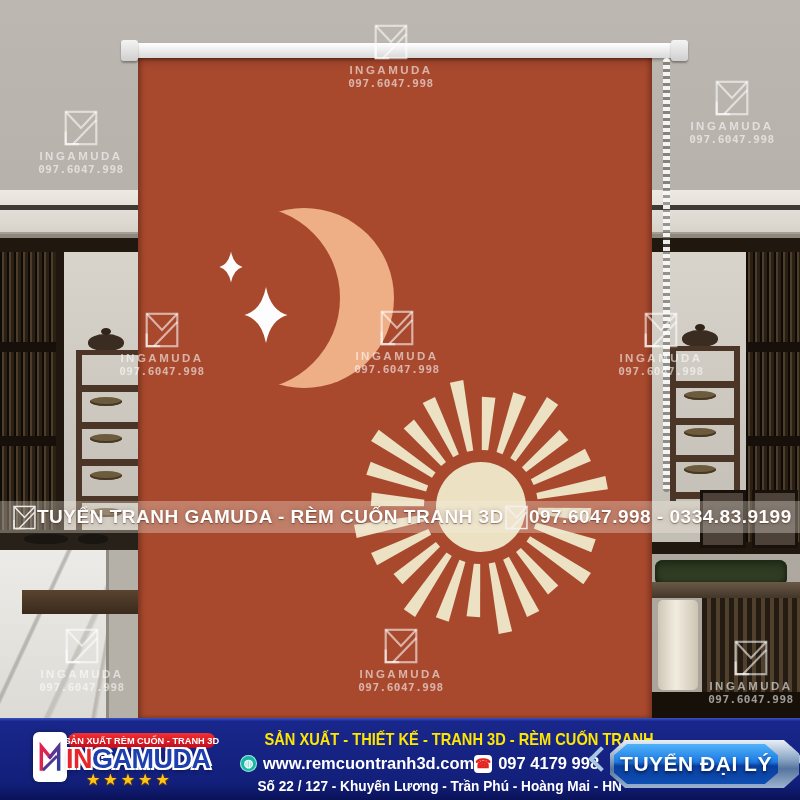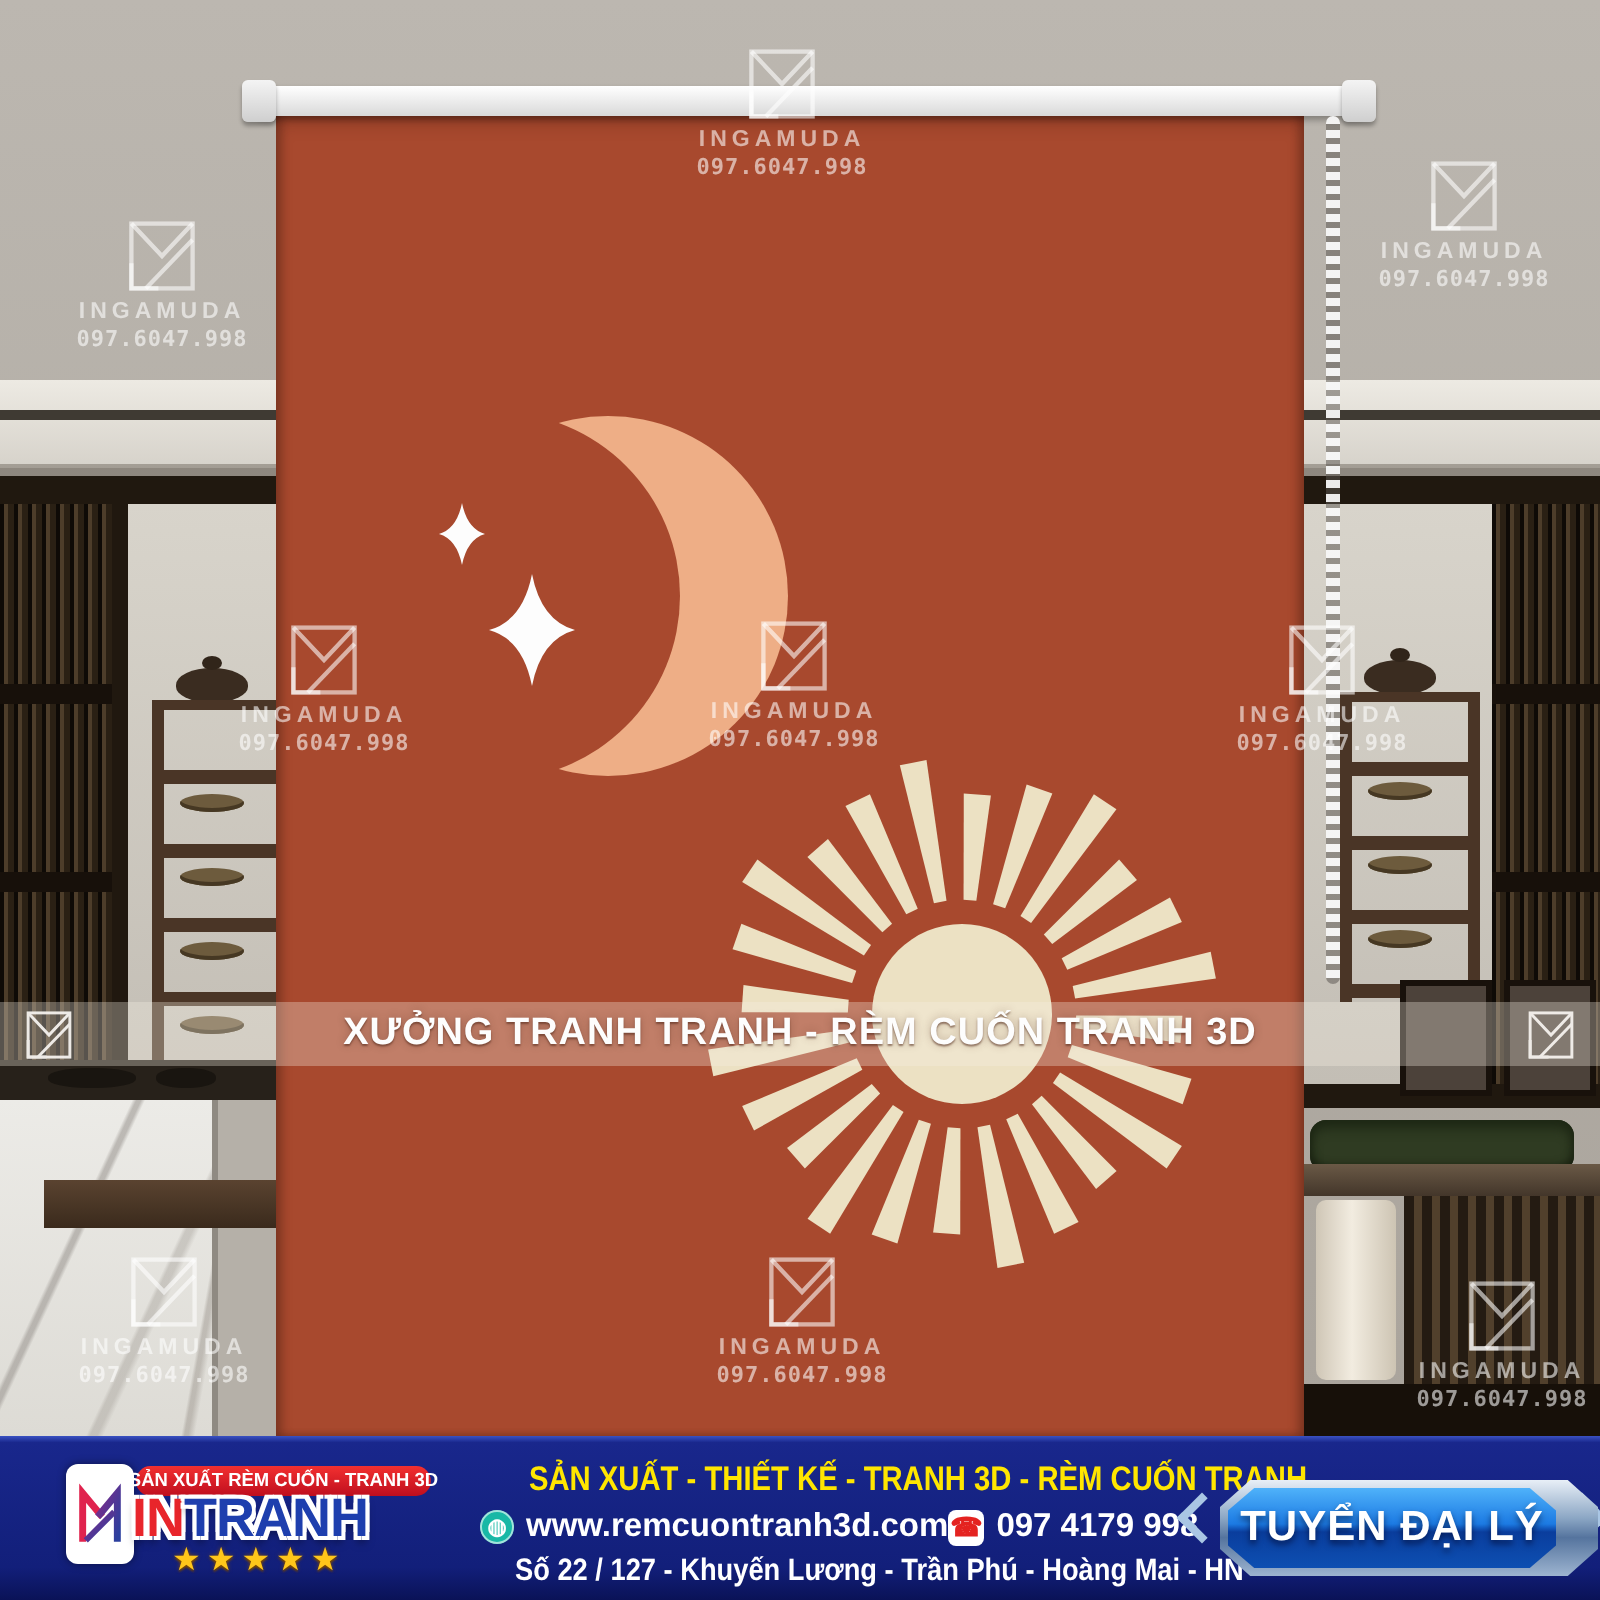--- a/index.html
+++ b/index.html
@@ -279,45 +279,46 @@
       <use href="#glogo"></use>
     </svg>
   <div class="wm-name">INGAMUDA</div>
   <div class="wm-phone">097.6047.998</div>
 </div>
 
 <div class="abs banner">
   <svg class="b-logo" viewBox="0 0 40 44">
       <use href="#glogo"></use>
     </svg>
-  <span class="b-text">XƯỞNG TRANH TRANH - RÈM CUỐN TRANH 3D</span>
+  <span class="b-text">TUYỂN TRANH GAMUDA - RÈM CUỐN TRANH 3D</span>
   <svg class="b-logo" viewBox="0 0 40 44">
       <use href="#glogo"></use>
     </svg>
+  <span class="b-text">097.6047.998 - 0334.83.9199</span>
 </div>
 
 <div class="abs footer">
   <div class="abs logo-card">
     <svg width="26" height="38" viewBox="0 0 30 40">
       <defs>
           <linearGradient id="mgrad" x1="0" y1="0" x2="1" y2="1">
         <stop offset="0" stop-color="#7b2d8b"></stop>
             <stop offset="1" stop-color="#2b3f9e"></stop>
       </linearGradient>
         </defs>
       <g fill="none" stroke-linecap="square">
         <path d="M5 34 V8 L15 20" stroke="#e0234e" stroke-width="4"></path>
         <path d="M15 20 L25 8 V34" stroke="url(#mgrad)" stroke-width="4"></path>
         <path d="M8 34 L22 20" stroke="url(#mgrad)" stroke-width="3.4"></path>
       </g>
     </svg>
   </div>
   <div class="abs ribbon">SẢN XUẤT RÈM CUỐN - TRANH 3D</div>
   <div class="abs brand">
-    <span class="b-in">IN</span><span class="b-rest">TRANH</span>
+    <span class="b-in">IN</span><span class="b-rest">GAMUDA</span>
   </div>
   <div class="abs stars">★★★★★</div>
 
   <div class="abs f-services">SẢN XUẤT - THIẾT KẾ - TRANH 3D - RÈM CUỐN TRANH</div>
   <div class="abs f-contact">
     <span class="c-item">
       <span class="globe">◍</span>
       <span>www.remcuontranh3d.com</span>
     </span>
     <span class="c-item">

